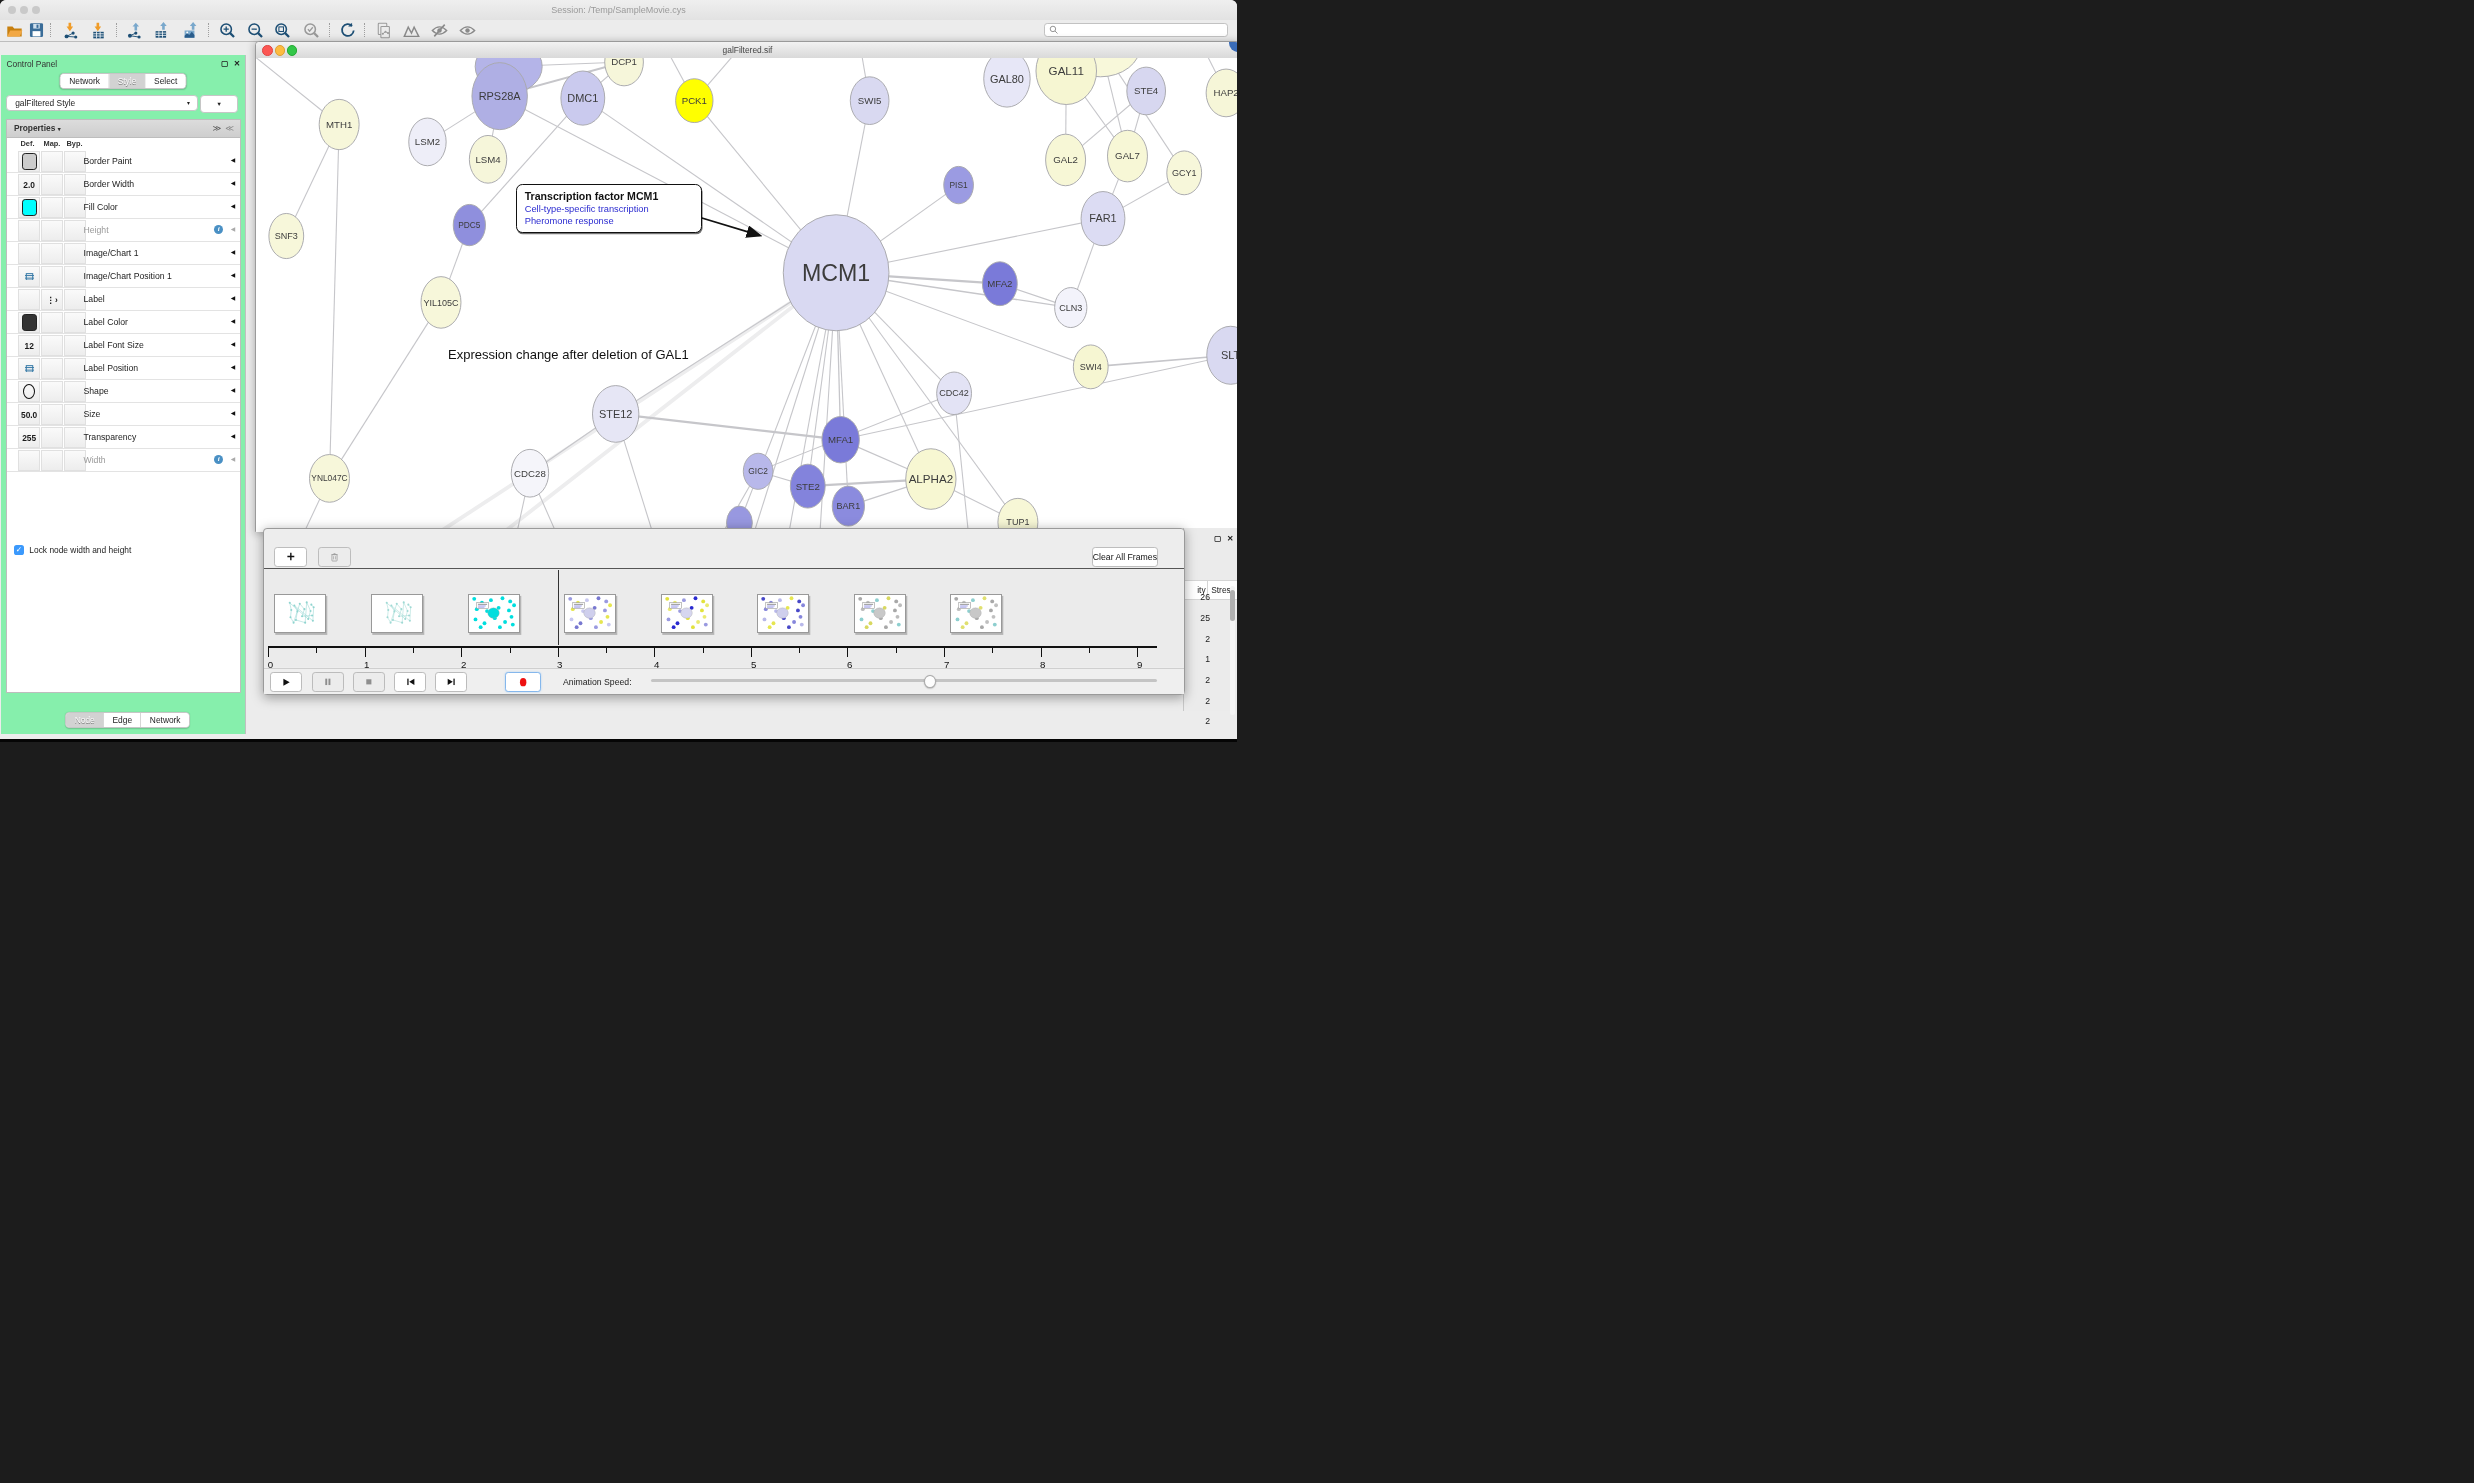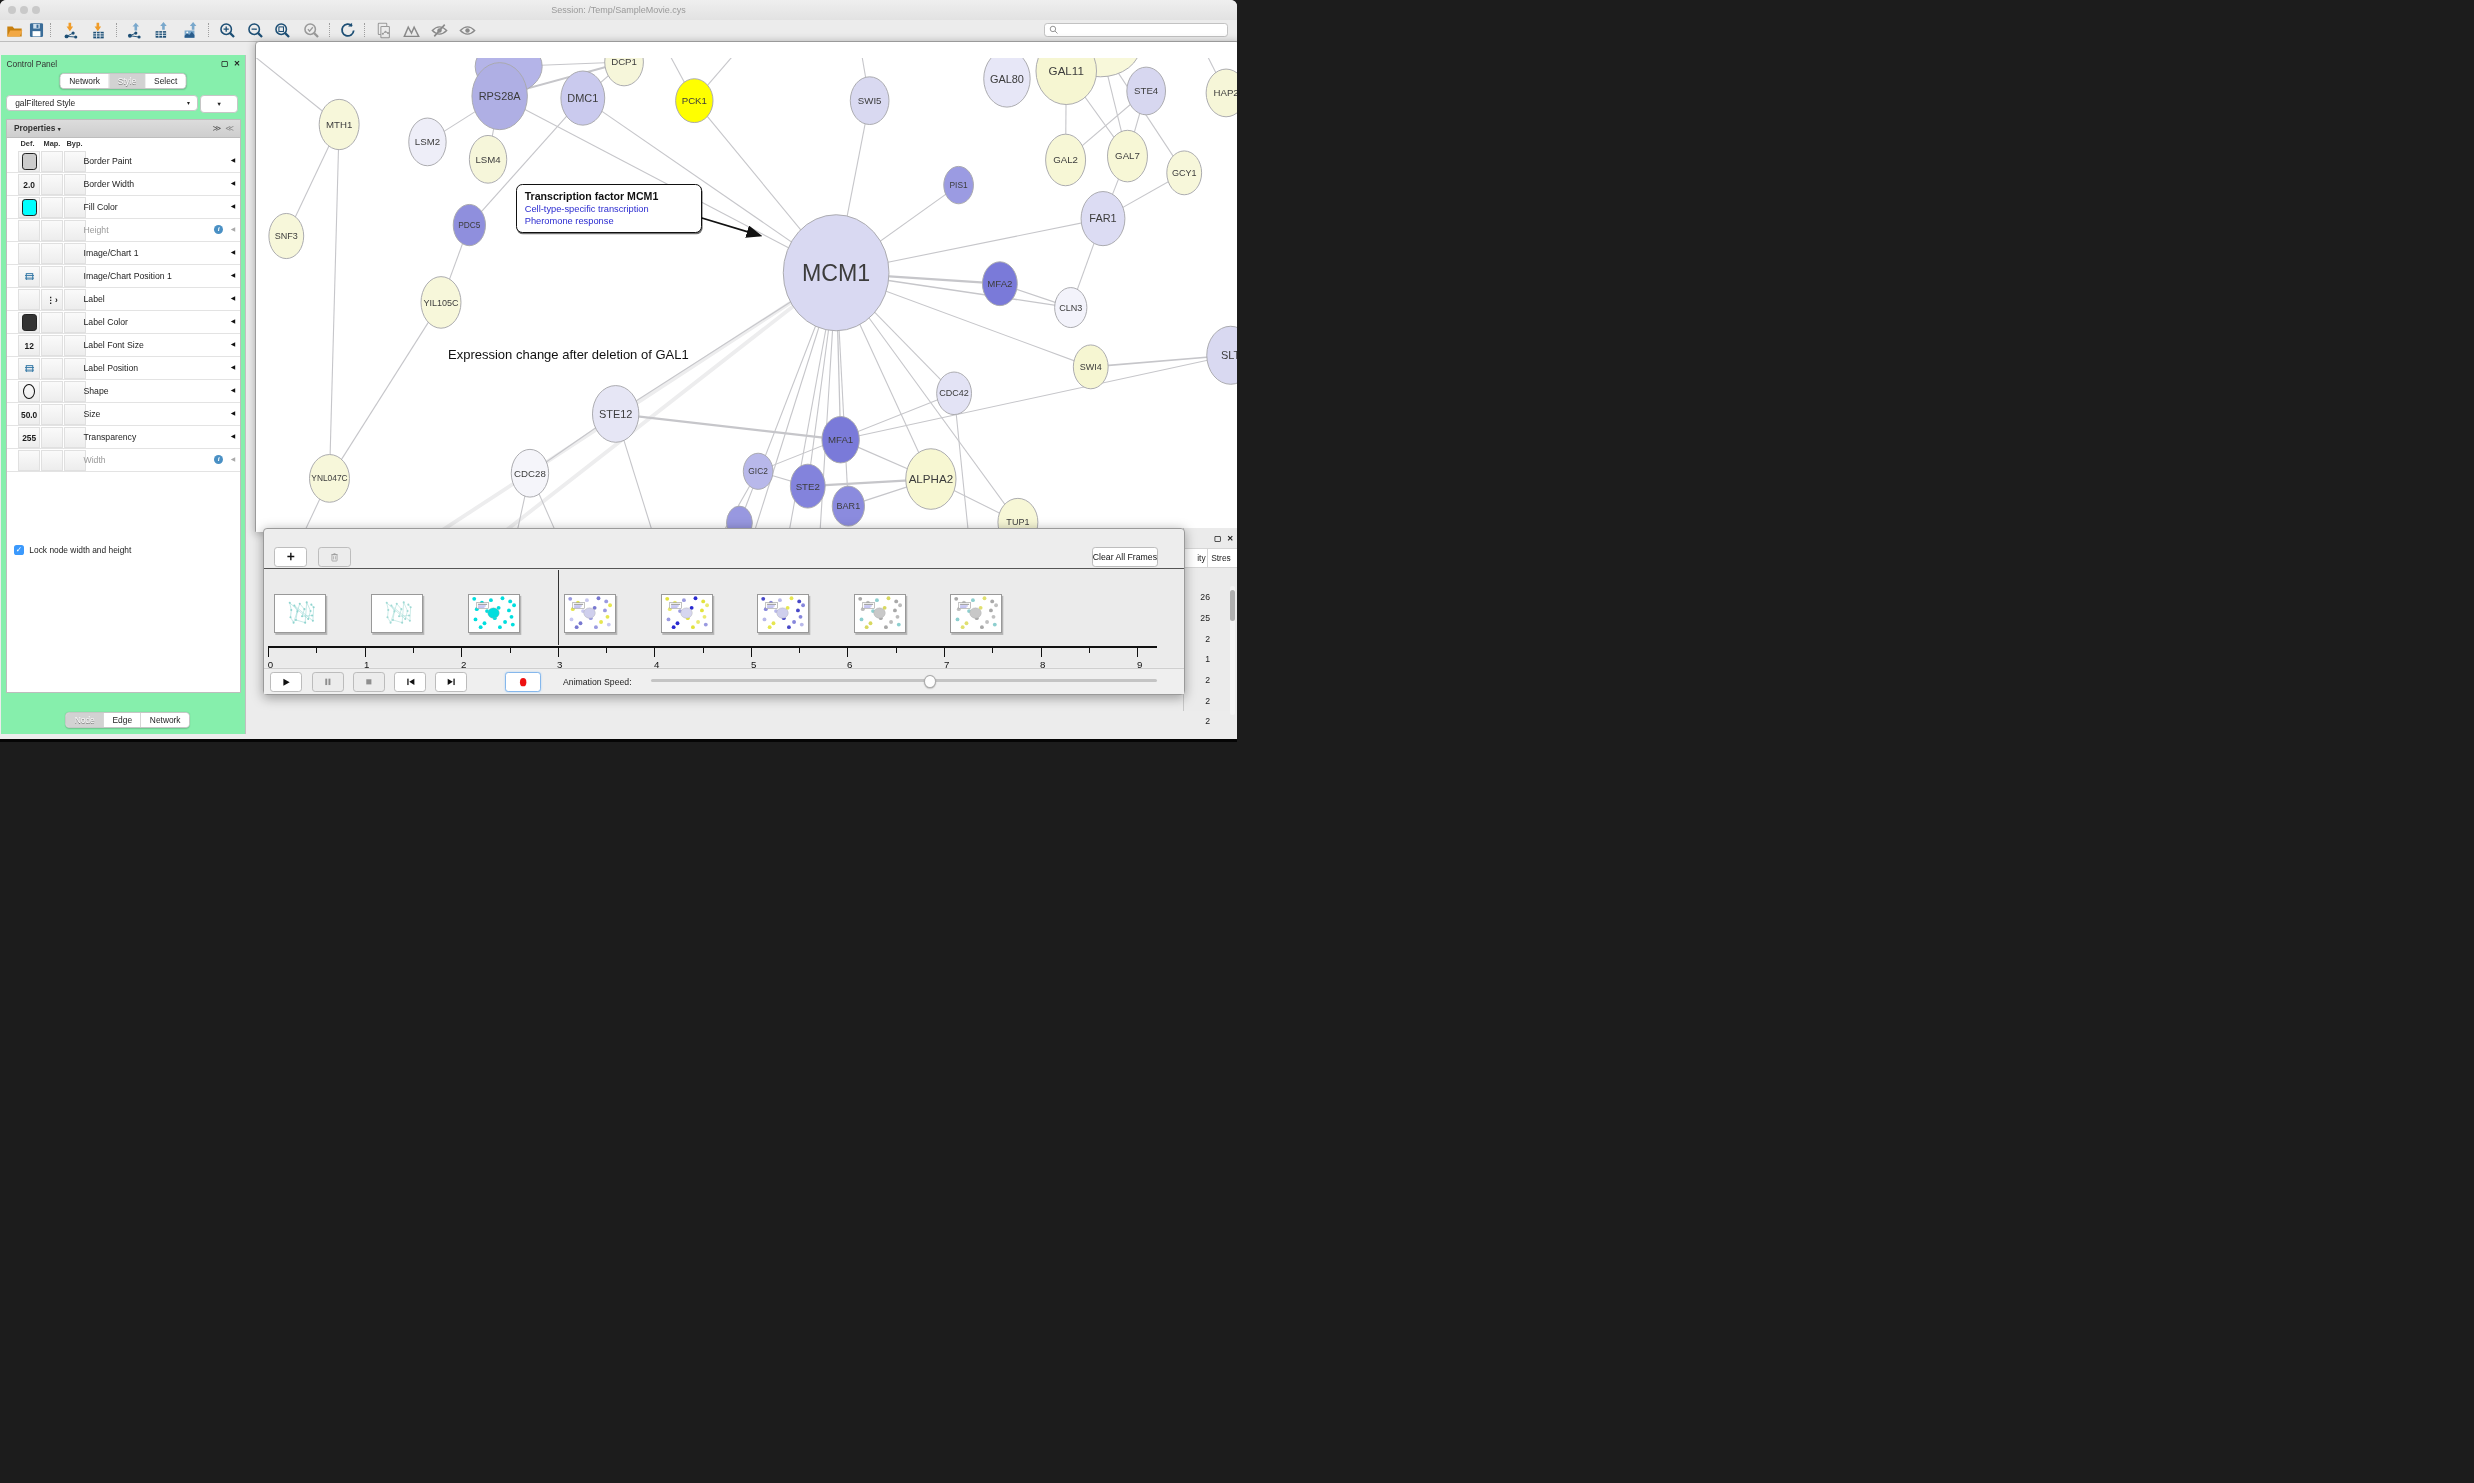--- a/index.html
+++ b/index.html
@@ -65,21 +65,21 @@
   .ticklabel{position:absolute;top:90px;font-size:9.7px;color:#111;transform:translateX(-50%);}
   #seconds-label{position:absolute;top:105px;font-size:9px;color:#111;transform:translateX(-50%);}
   #cy-controls{left:0;top:139px;width:100%;height:24.5px;background:#efefef;border-top:0.6px solid #cfcfcf;}
   .pbtn{position:absolute;top:3.2px;width:30px;height:17.4px;background:#fff;border:0.6px solid #bcbcbc;border-radius:3.2px;display:flex;align-items:center;justify-content:center;}
   .pbtn.dis{background:#ececec;}
   #speed-label{position:absolute;left:299px;top:7.7px;font-size:8.7px;color:#222;}
   #speed-track{position:absolute;left:387px;top:10.3px;width:506px;height:3.2px;background:#c4c4c4;border-radius:1.9px;}
   #speed-knob{position:absolute;top:-3.9px;width:9.7px;height:11px;background:#fdfdfd;border:0.6px solid #aaa;border-radius:50%;box-shadow:0 0.6px 1.3px rgba(0,0,0,.3);}
   
   #tablepanel{left:1183px;top:528px;width:54px;height:183px;background:#ebebeb;border-left:0.6px solid #c8c8c8;}
-  .thead{position:absolute;top:20px;height:18px;background:#fff;border:0.6px solid #d5d5d5;font-size:8.4px;color:#222;display:flex;align-items:center;}
+  .thead{position:absolute;top:52px;height:18px;background:#fff;border:0.6px solid #d5d5d5;font-size:8.4px;color:#222;display:flex;align-items:center;}
   .tval{position:absolute;left:0px;width:26px;text-align:right;font-size:8.7px;color:#222;}
   #tp-scroll{position:absolute;left:46px;top:58px;width:5.2px;height:129px;background:#f4f4f4;border-radius:2.6px;}
   #tp-thumb{position:absolute;left:0;top:3.9px;width:5.2px;height:31px;background:#b0b0b0;border-radius:2.6px;}
   #maintabs{left:245px;top:697px;width:992px;height:22px;background:linear-gradient(#c2c2c2,#dedede);}
   #bottombar{left:0;top:719px;width:1237px;height:20px;background:#ececec;border-top:0.6px solid #c4c4c4;}
   #listbtn{left:4.5px;top:2.6px;width:19.3px;height:15.5px;background:#f4f4f4;border:0.6px solid #bbb;border-radius:2.6px;display:flex;align-items:center;justify-content:center;color:#222;font-size:9px;}
   #membtn{right:7.7px;top:2.6px;height:15px;background:#f4f4f4;border:0.6px solid #b5b5b5;display:flex;align-items:center;padding:0 6.4px;font-size:8.7px;color:#111;gap:4.5px;}
   #memdot{width:8.4px;height:8.4px;border-radius:50%;background:#1e8f35;}
   #blackstrip{left:0;top:739px;width:1237px;height:2.6px;background:#050505;}
   .nodelabel{fill:#3c3c3c;}
@@ -386,20 +386,27 @@
       </div>
     </div>
     <div id="cp-tabs" class="abs"><div class="seg">
           <div class="seg-item sel">Node</div>
           <div class="seg-item">Edge</div>
           <div class="seg-item">Network</div>
         </div></div>
   </div>
 
   <div id="netwin" class="abs">
+    <div id="net-titlebar" class="abs">
+      <div class="tlight abs" style="left:6.4px;top:3.2px;background:#fc5753;border:0.6px solid #df4744;"></div>
+      <div class="tlight abs" style="left:18.7px;top:3.2px;background:#fdbc40;border:0.6px solid #de9f34;"></div>
+      <div class="tlight abs" style="left:31px;top:3.2px;background:#33c748;border:0.6px solid #27aa35;"></div>
+      <div id="net-title" class="abs">galFiltered.sif</div>
+      <div id="net-corner" class="abs"></div>
+    </div>
     <div id="netcanvas" class="abs">
       <svg id="net-svg" width="983" height="474" viewBox="395 87 1525 735">
           <defs>
             <marker id="arrow" markerWidth="10" markerHeight="8" refX="8" refY="4" orient="auto">
               <path d="M0 0L10 4L0 8z" fill="#111"></path>
             </marker>
           </defs>
           <line x1="1295" y1="420" x2="680" y2="822" stroke="#ededee" stroke-width="6"></line>
           <line x1="1295" y1="420" x2="780" y2="822" stroke="#ededee" stroke-width="6"></line>
           <line x1="524" y1="190" x2="442" y2="363" stroke="#c6c6ca" stroke-width="1.7"></line>

